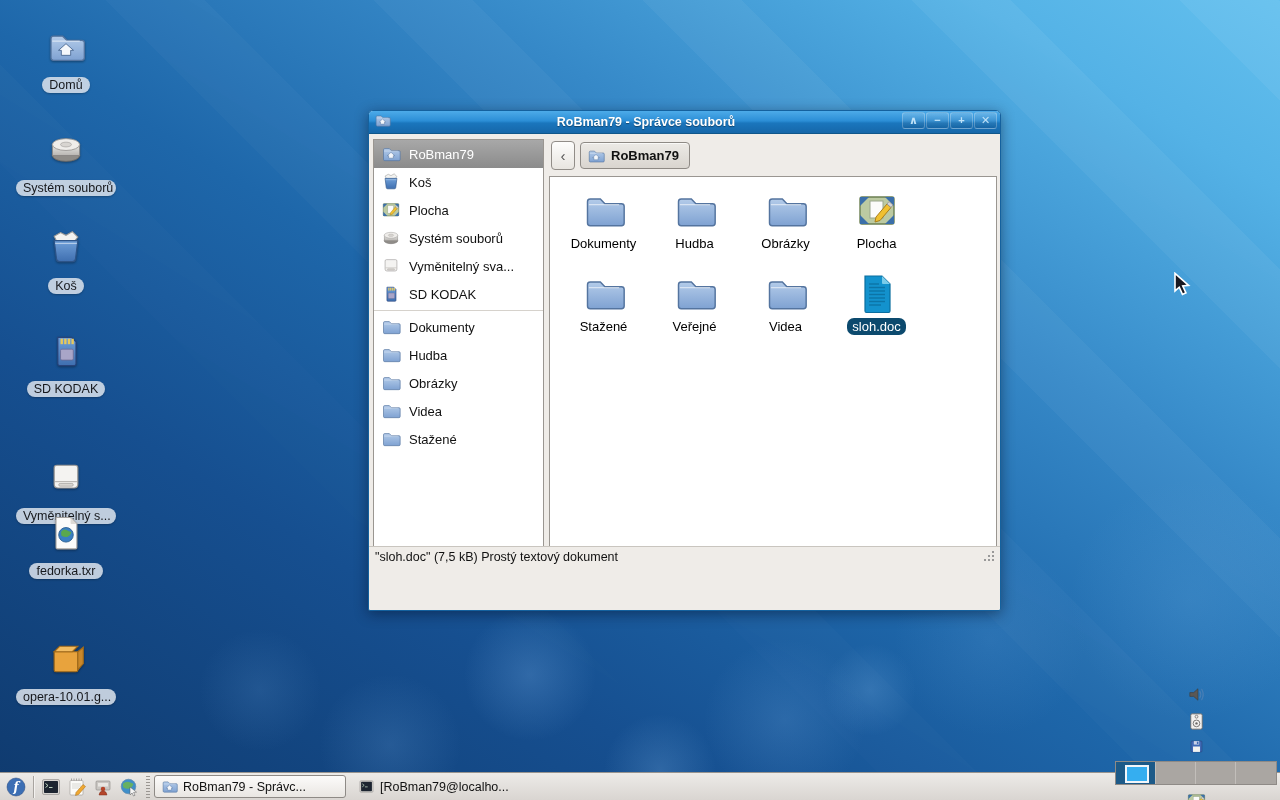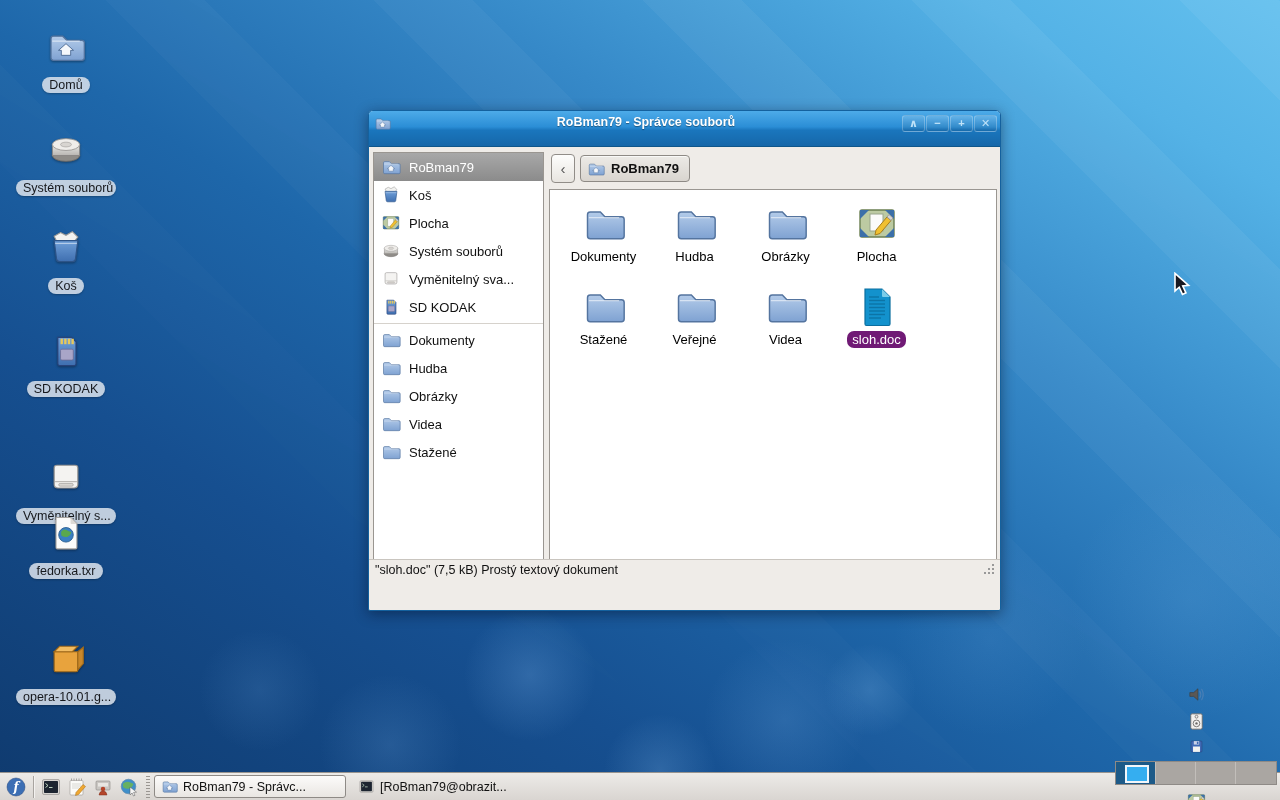--- a/index.html
+++ b/index.html
@@ -27,21 +27,21 @@
   .desk-icon { position:absolute; width:104px; left:14px; display:flex; flex-direction:column; align-items:center; cursor:default; }
   .desk-icon svg { width:40px; height:40px; filter:drop-shadow(0 1px 1px rgba(0,0,0,.35)); }
   .desk-label { margin-top:10px; max-width:100px; white-space:nowrap; overflow:hidden;
     background:rgba(215,223,233,.88); color:#16181c; border-radius:8px; padding:1px 7px; font-size:12.5px;
     box-shadow:0 1px 2px rgba(0,0,0,.25); }
 
   
   #win { position:absolute; left:368px; top:110px; width:633px; height:501px;
     background:#efecE8; border:1px solid #14619e; border-radius:5px 5px 2px 2px;
     box-shadow:0 3px 14px rgba(0,10,30,.45); }
-  #titlebar { height:36px; border-radius:4px 4px 0 0; display:flex; align-items:flex-start; padding:4px 3px;
+  #titlebar { height:23px; border-radius:4px 4px 0 0; display:flex; align-items:flex-end; padding:4px 3px;
     background:linear-gradient(#4dabe9 0%, #2b8ed6 45%, #1a76bd 55%, #1667a9 100%); border-bottom:1px solid #0f5败a; border-bottom:1px solid #0f568a; }
   #titlebar .wicon { width:17px; height:17px; margin-left:2px; }
   #title-text { flex:1; text-align:center; color:#fff; font-weight:bold; font-size:12.5px; text-shadow:0 1px 1px rgba(0,0,0,.4); }
   .winbtn { width:23px; height:17px; margin-left:1px; border-radius:3px; border:1px solid rgba(255,255,255,.25);
     background:linear-gradient(rgba(255,255,255,.18), rgba(0,0,0,.08)); color:#bfe2f8; font-size:11px; font-weight:bold;
     display:flex; align-items:center; justify-content:center; line-height:1; }
   #menubar { height:24px; display:flex; align-items:center; padding-left:6px; background:#efece8; border-bottom:1px solid #dad6d0; }
   .menu-item { padding:3px 9px; color:#1a1a1a; font-size:13px; }
   .accel { text-decoration:underline; }
 
@@ -58,21 +58,21 @@
   #pathbtn { position:absolute; left:211px; top:8px; height:27px; padding:0 10px 0 6px; border:1px solid #8e8a85; border-radius:4px;
     background:linear-gradient(#eceae6,#d9d5cf); display:flex; align-items:center; gap:6px; font-weight:bold; font-size:13px; color:#111;
     box-shadow:inset 0 1px 0 rgba(255,255,255,.7); }
   #pathbtn svg { width:18px; height:18px; }
 
   #fileview { position:absolute; left:180px; top:42px; width:448px; height:386px; background:#fff; border:1px solid #9a9691; overflow:hidden; }
   #filegrid { display:grid; grid-template-columns:repeat(4,91px); grid-auto-rows:83px; padding:12px 0 0 8px; }
   .file-item { display:flex; flex-direction:column; align-items:center; }
   .file-item svg { width:44px; height:44px; }
   .file-label { margin-top:2px; font-size:13px; color:#000; padding:1px 5px; border-radius:7px; }
-  .file-item.sel .file-label { background:#701a75; color:#fff; }
+  .file-item.sel .file-label { background:#0c4a6e; color:#fff; }
 
   #statusbar { position:absolute; left:0; bottom:0; width:631px; height:20px; background:#efece8; border-top:1px solid #c9c5bf;
     display:flex; align-items:center; padding:0 6px; font-size:12.5px; color:#111; }
   #grip { margin-left:auto; width:12px; height:12px;
     background:radial-gradient(circle 1px at 3px 9px,#999 1px,transparent 1.5px),
                radial-gradient(circle 1px at 7px 9px,#999 1px,transparent 1.5px),
                radial-gradient(circle 1px at 11px 9px,#999 1px,transparent 1.5px),
                radial-gradient(circle 1px at 7px 5px,#999 1px,transparent 1.5px),
                radial-gradient(circle 1px at 11px 5px,#999 1px,transparent 1.5px),
                radial-gradient(circle 1px at 11px 1px,#999 1px,transparent 1.5px); }
@@ -513,21 +513,21 @@
   <span class="taskbtn active">
     <svg viewBox="0 0 48 44">
         <use href="#sym-home"></use>
       </svg>
     <span>RoBman79 - Správc...</span>
   </span>
   <span class="taskbtn">
     <svg viewBox="0 0 44 44">
         <use href="#sym-terminal"></use>
       </svg>
-    <span>[RoBman79@obrazit...</span>
+    <span>[RoBman79@localho...</span>
   </span>
 
   <div id="tray">
     <svg class="tray-ic" viewBox="0 0 44 44">
         <use href="#sym-volume"></use>
       </svg>
     <svg class="tray-ic" viewBox="0 0 44 44">
         <use href="#sym-mixer"></use>
       </svg>
     <svg class="tray-ic" viewBox="0 0 44 44" style="width:17px;height:17px">

